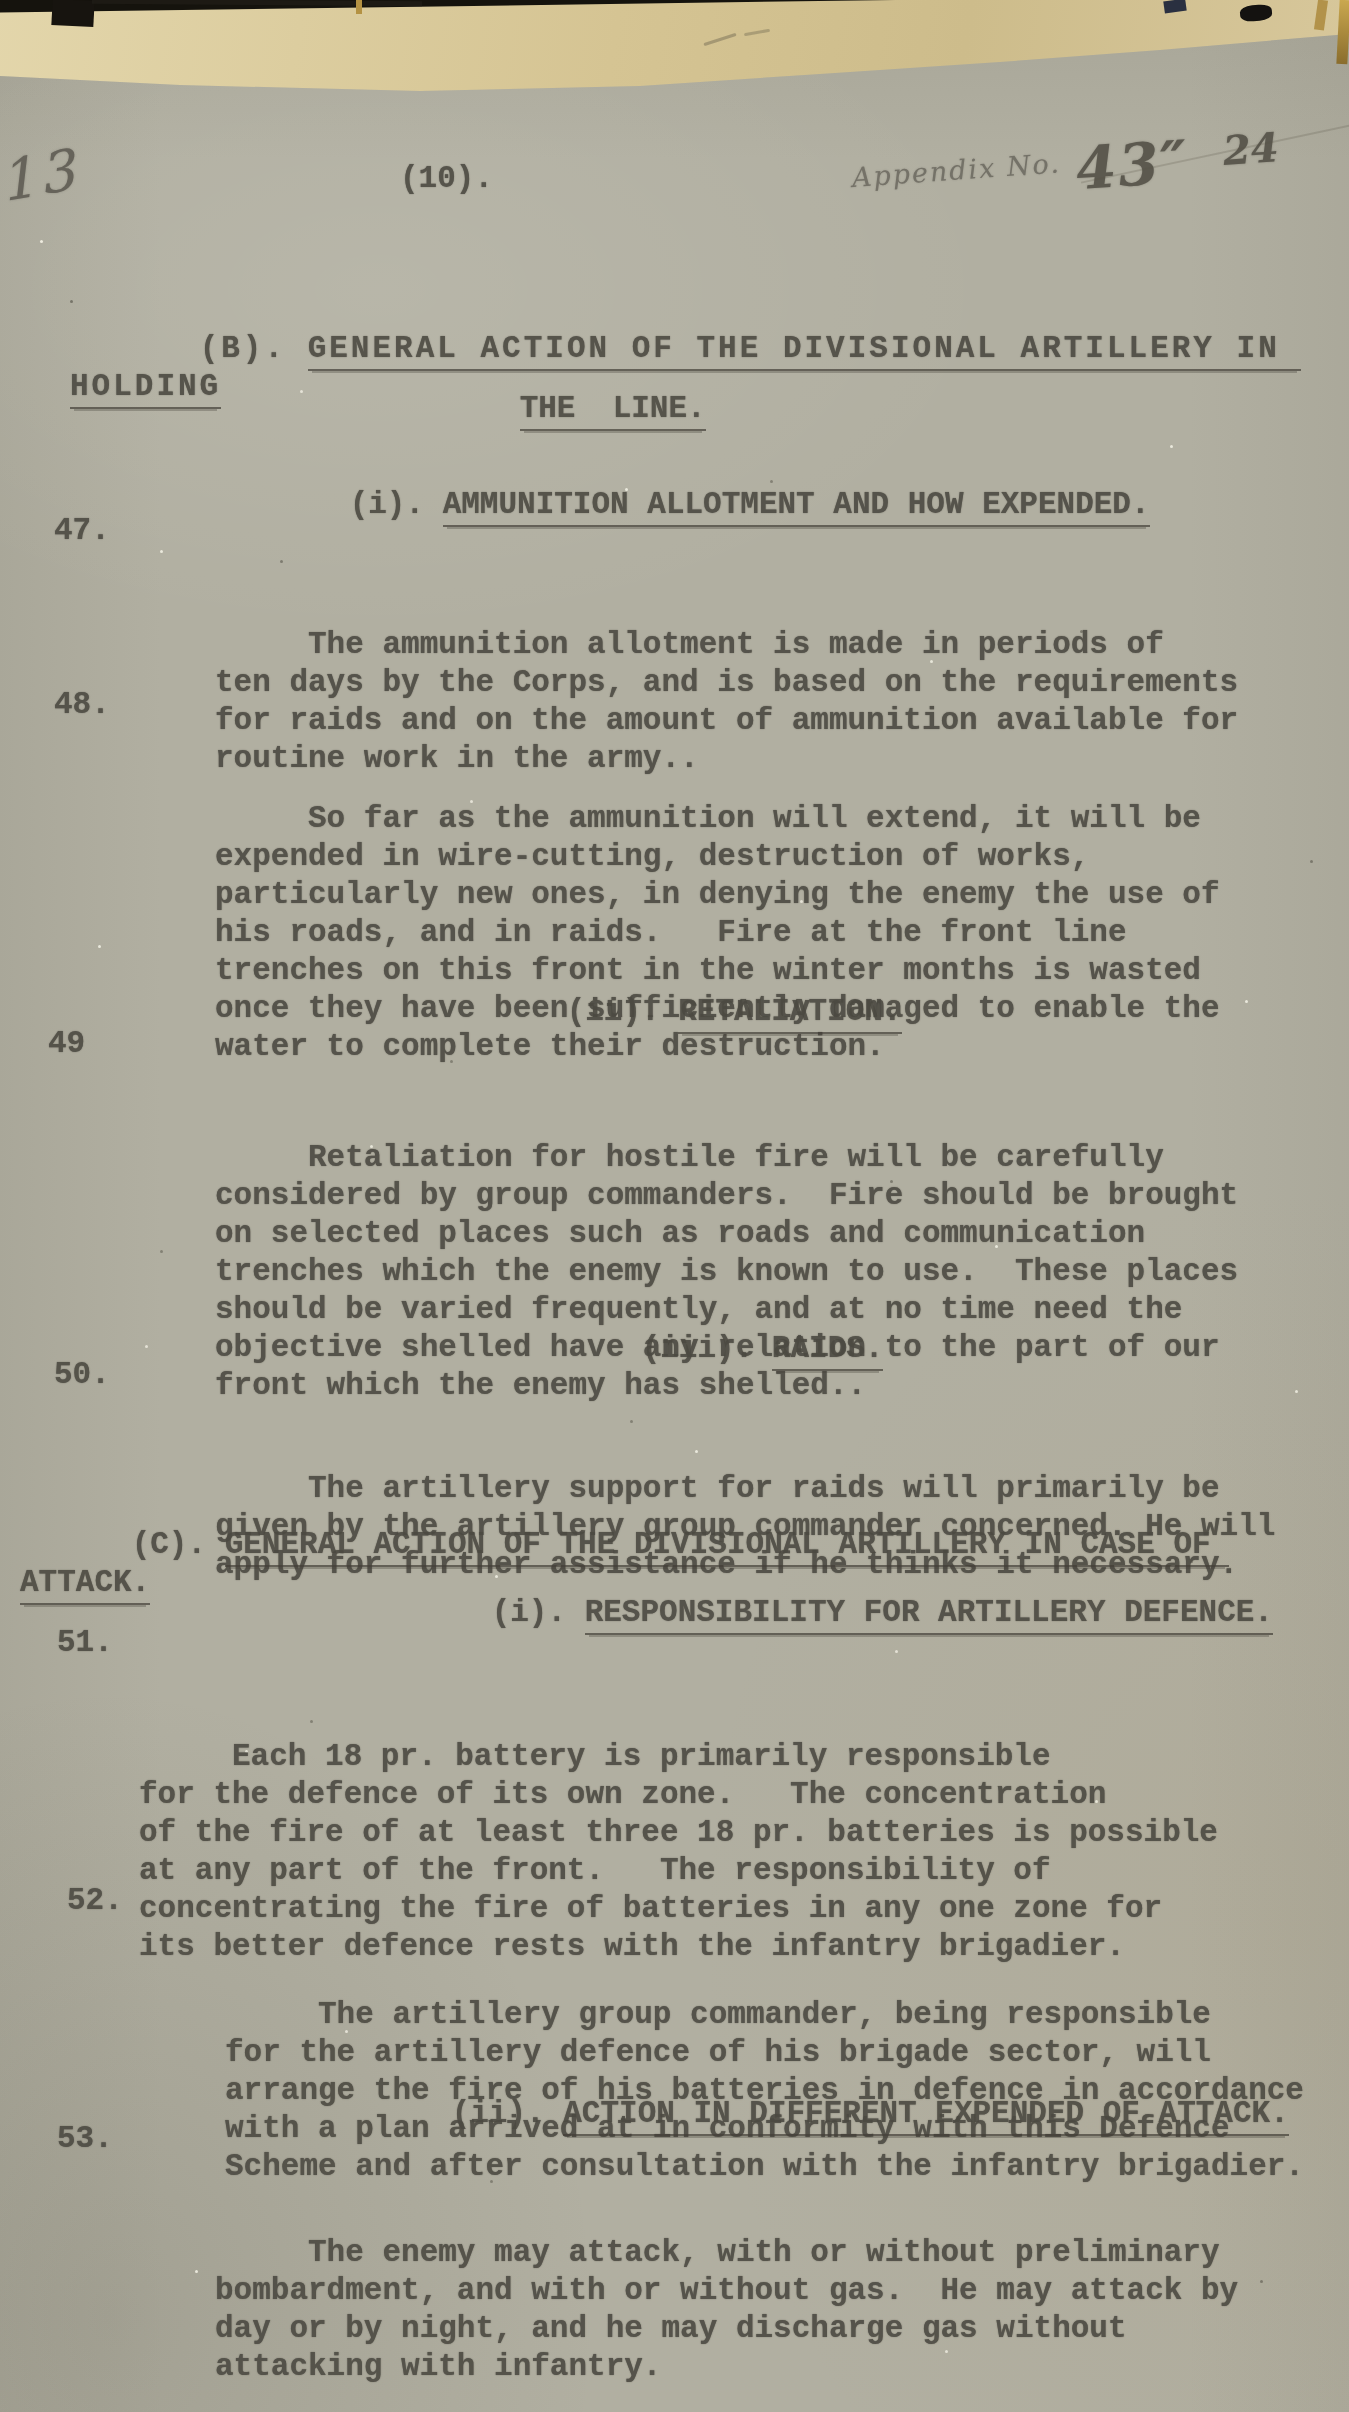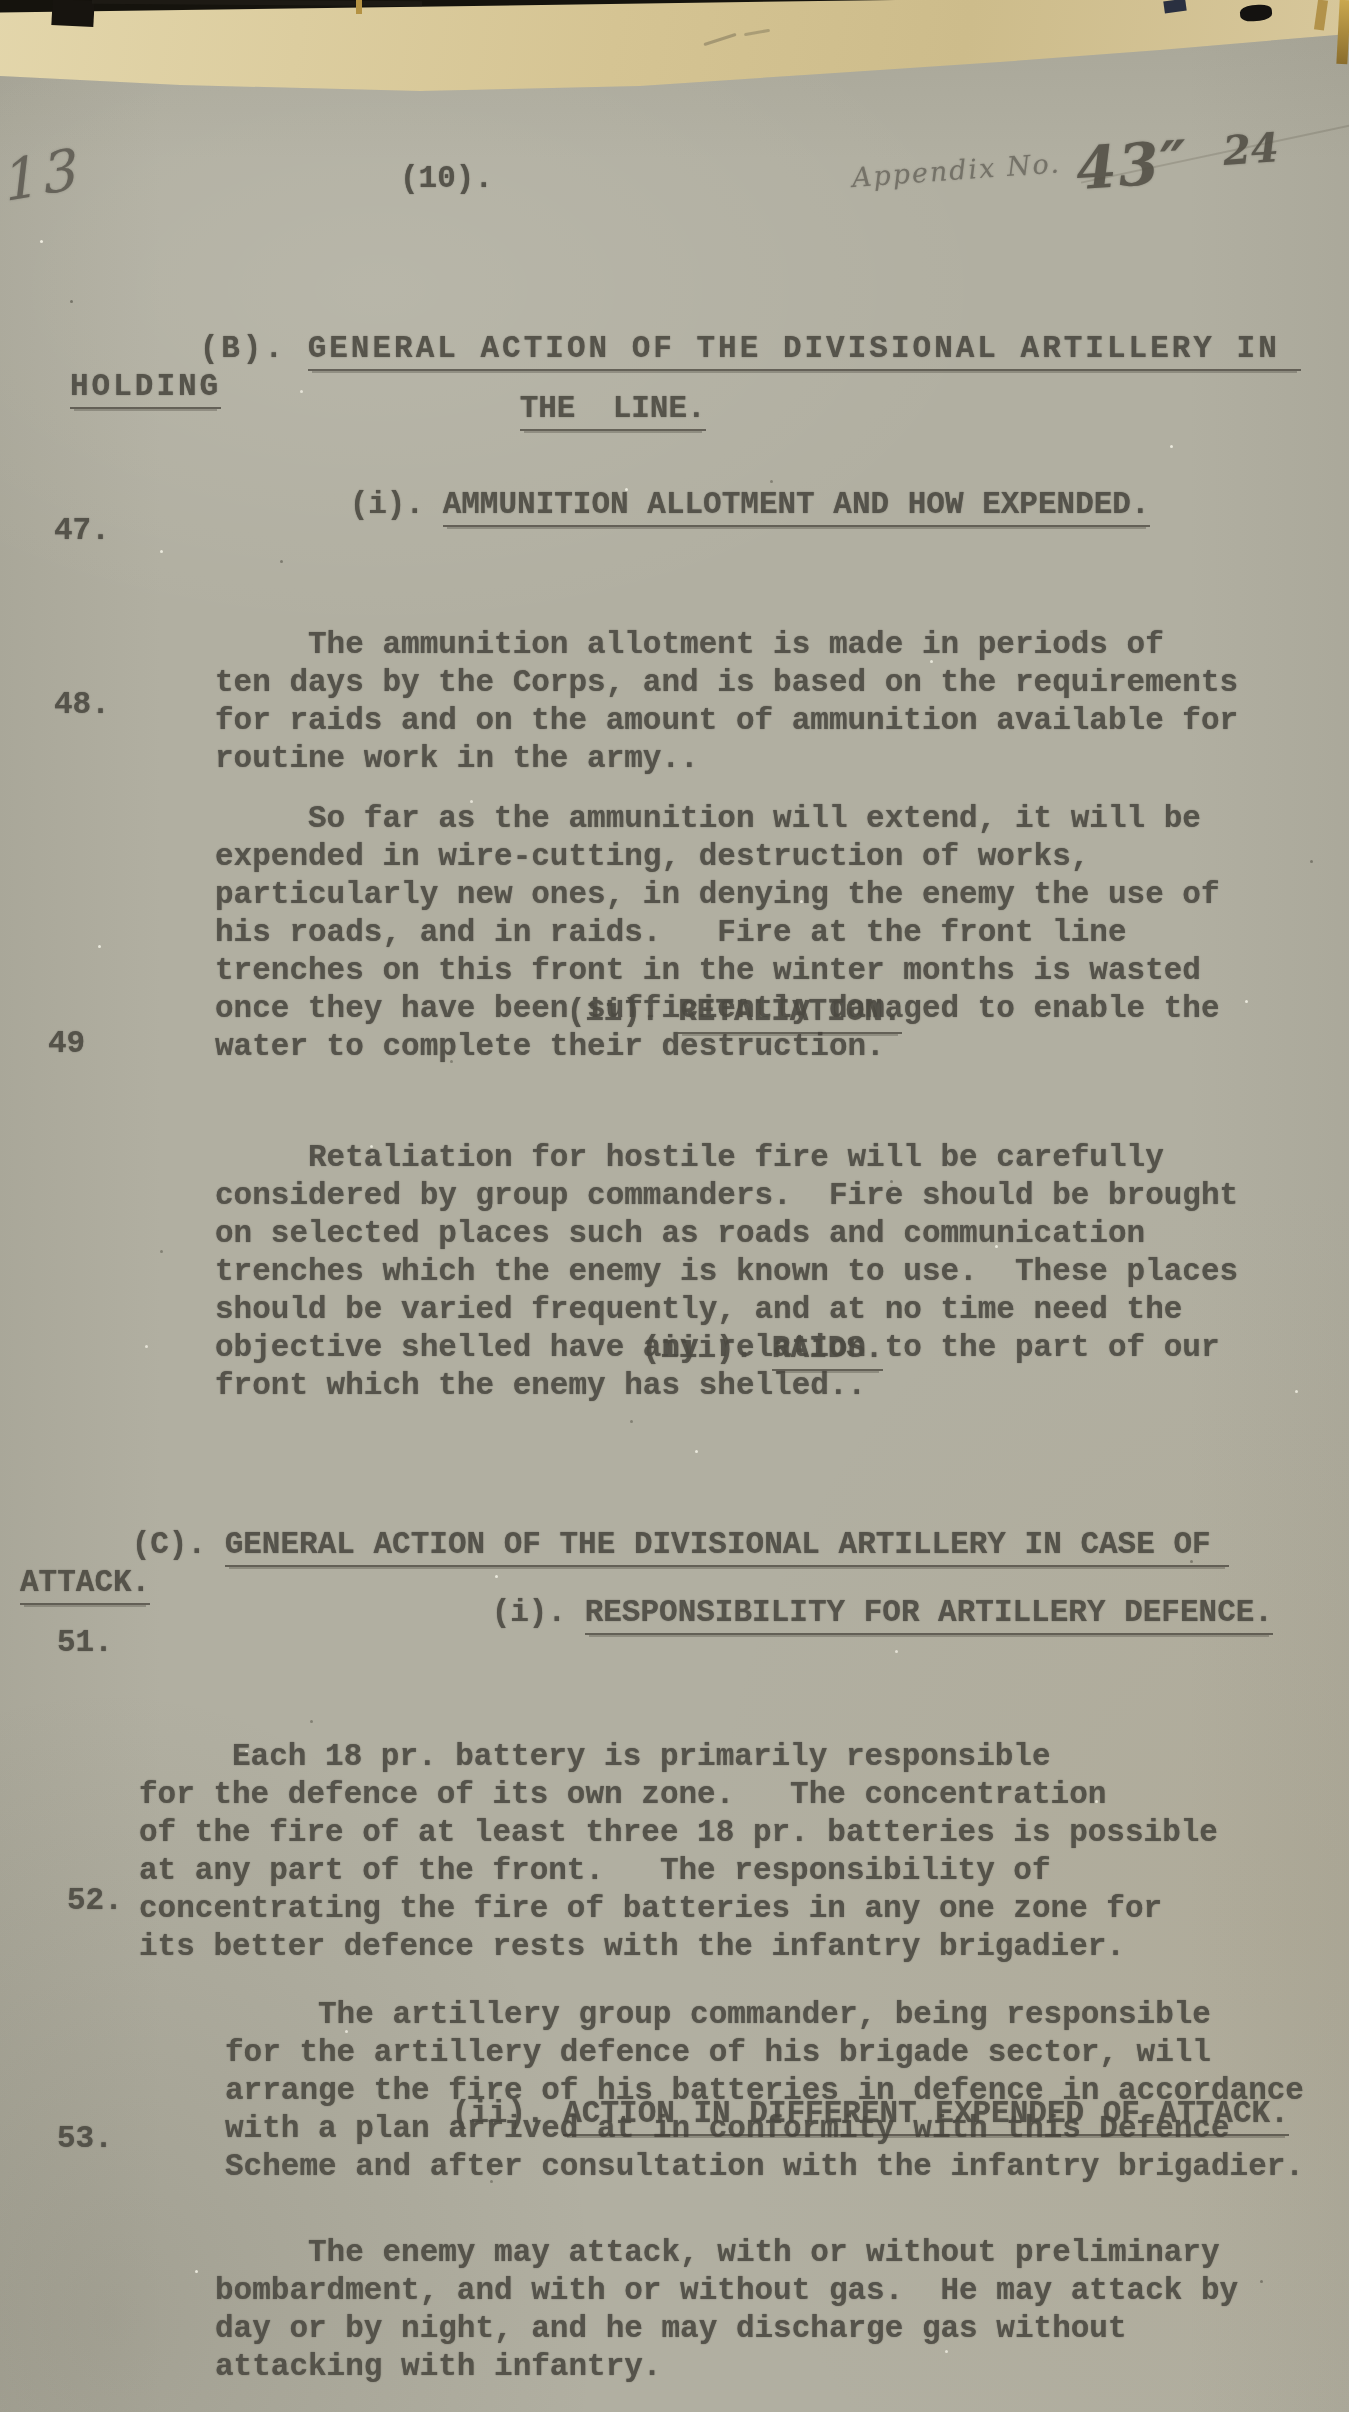--- a/index.html
+++ b/index.html
@@ -155,20 +155,26 @@
 trenches which the enemy is known to use.  These places
 should be varied frequently, and at no time need the
 objective shelled have any relation to the part of our
 front which the enemy has shelled..</div>
     </div>
 
     <div class="typed" style="left:530px;top:1292px;">
       <span>(iii). </span><span class="u">RAIDS.</span>
     </div>
 
+    <div class="typed para" style="left:54px;top:1356px;right:0;">
+      <span class="pnum">50.</span>
+      <div class="ptext" style="margin-left:161px;">     The artillery support for raids will primarily be
+given by the artillery group commander concerned. He will
+apply for further assistance if he thinks it necessary.</div>
+    </div>
 
     <div class="typed" style="left:20px;top:1488px;">
       <span>(C). </span><span class="u">GENERAL ACTION OF THE DIVISIONAL ARTILLERY IN CASE OF ATTACK.</span>
     </div>
 
     <div class="typed" style="left:380px;top:1556px;">
       <span>(i). </span><span class="u">RESPONSIBILITY FOR ARTILLERY DEFENCE.</span>
     </div>
 
     <div class="typed para" style="left:57px;top:1624px;right:0;">

